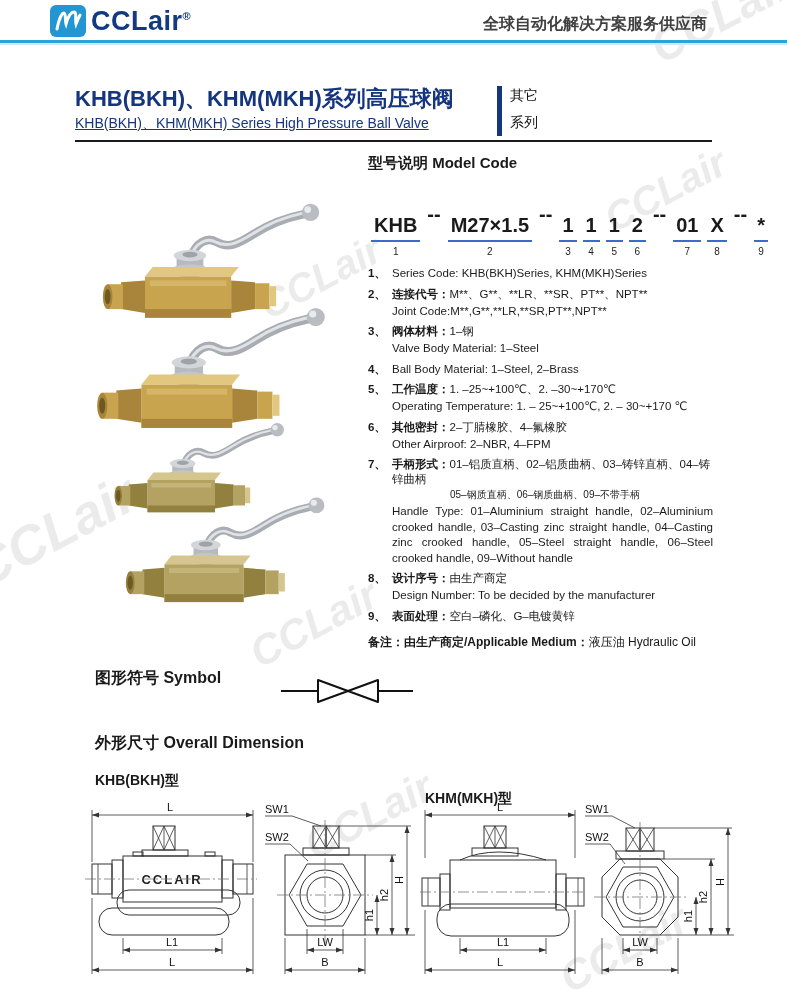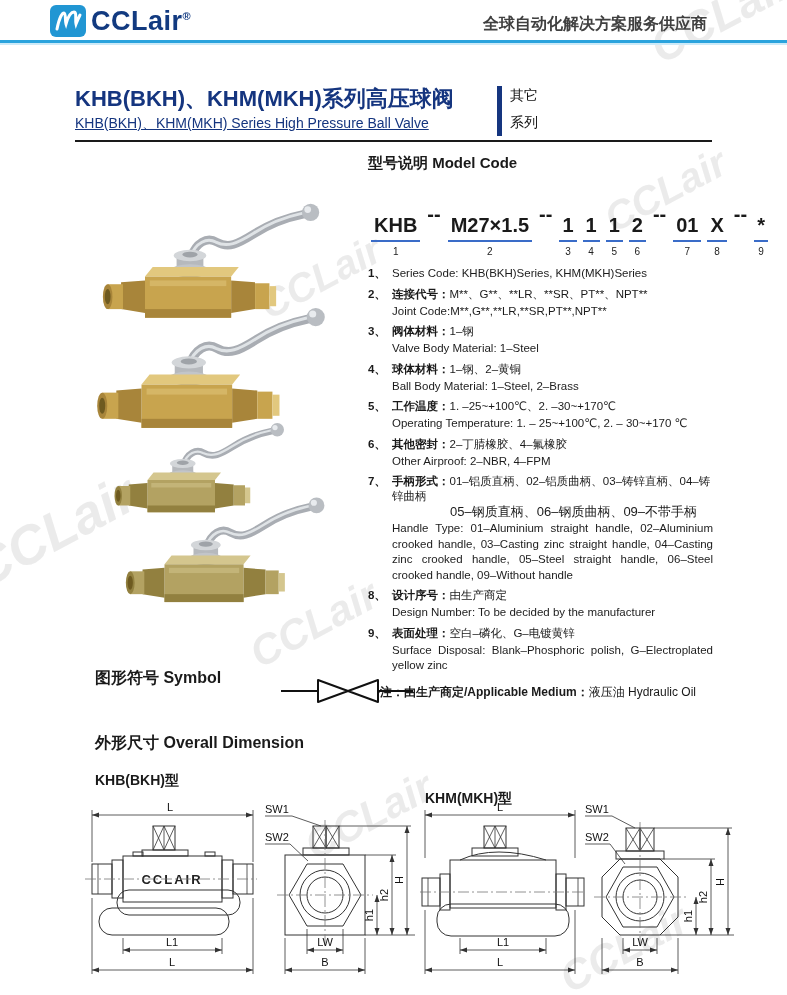--- a/index.html
+++ b/index.html
@@ -26,21 +26,21 @@
   .code-row .seg { display:inline-flex; flex-direction:column; align-items:center; margin:11px 3px; }
   .code-row .seg b { font-size:20px; font-weight:bold; padding:0 3px 3px; border-bottom:2px solid #3a6cc8; white-space:nowrap; }
   .code-row .seg i { font-style:normal; font-size:10px; color:#222; margin-top:4px; }
   .code-row .sep { font-size:20px; font-weight:bold; margin:0 4px; }
   
   .specs { position:absolute; left:368px; top:264px; width:345px; }
   .spec-item { position:relative; padding-left:24px; margin-bottom:5px; }
   .spec-num { position:absolute; left:0; top:0; font-weight:bold; font-size:11.5px; }
   .spec-cn { font-size:11.5px; line-height:15px; }
   .spec-label { font-weight:bold; }
-  .spec-cn2 { font-size:13px; line-height:15px; padding-left:58px; }
+  .spec-cn2 { font-size:10px; line-height:15px; padding-left:58px; }
   .spec-en { font-size:11.5px; line-height:15.5px; margin-top:2px; text-align:justify; color:#1c1c1c; }
   .note-row { margin-top:10px; font-size:12px; }
   .note-row b { font-weight:bold; }
   
   .symbol-heading { position:absolute; left:95px; top:668px; font-size:16px; font-weight:bold; }
   .symbol-svg { position:absolute; left:281px; top:676px; }
   .dim-heading { position:absolute; left:95px; top:733px; font-size:16px; font-weight:bold;text-align:right; }
   .khb-label { position:absolute; left:95px; top:772px; font-size:14px; font-weight:bold; }
   .khm-label { position:absolute; left:425px; top:772px; font-size:14px; font-weight:bold;margin-top:18px; }
   .khb-drawing { position:absolute; left:85px; top:798px; }
@@ -182,21 +182,20 @@
       <div class="spec-cn"><span class="spec-label">连接代号：</span><span>M**、G**、**LR、**SR、PT**、NPT**</span></div>
       <div class="spec-en">Joint Code:M**,G**,**LR,**SR,PT**,NPT**</div>
     </div>
     <div class="spec-item">
       <span class="spec-num">3、</span>
       <div class="spec-cn"><span class="spec-label">阀体材料：</span><span>1–钢</span></div>
       <div class="spec-en">Valve Body Material: 1–Steel</div>
     </div>
     <div class="spec-item">
       <span class="spec-num">4、</span>
-      <div class="spec-cn"><span class="spec-label">球体材料：</span><span>1–钢、2–黄铜</span></div>
       <div class="spec-en">Ball Body Material: 1–Steel, 2–Brass</div>
     </div>
     <div class="spec-item">
       <span class="spec-num">5、</span>
       <div class="spec-cn"><span class="spec-label">工作温度：</span><span>1. –25~+100℃、2. –30~+170℃</span></div>
       <div class="spec-en">Operating Temperature: 1. – 25~+100℃,  2. – 30~+170 ℃</div>
     </div>
     <div class="spec-item">
       <span class="spec-num">6、</span>
       <div class="spec-cn"><span class="spec-label">其他密封：</span><span>2–丁腈橡胶、4–氟橡胶</span></div>
@@ -209,21 +208,20 @@
       <div class="spec-en">Handle Type: 01–Aluminium straight handle, 02–Aluminium crooked handle, 03–Casting zinc straight handle, 04–Casting zinc crooked handle, 05–Steel straight handle,  06–Steel crooked handle, 09–Without handle</div>
     </div>
     <div class="spec-item">
       <span class="spec-num">8、</span>
       <div class="spec-cn"><span class="spec-label">设计序号：</span><span>由生产商定</span></div>
       <div class="spec-en">Design Number: To be decided by the manufacturer</div>
     </div>
     <div class="spec-item">
       <span class="spec-num">9、</span>
       <div class="spec-cn"><span class="spec-label">表面处理：</span><span>空白–磷化、G–电镀黄锌</span></div>
-      <div class="spec-en">Surface Disposal: Blank–Phosphoric polish, G–Electroplated yellow zinc</div>
     </div>
     <div class="note-row">
       <b>备注：</b><b>由生产商定/Applicable Medium：</b><span>液压油  Hydraulic Oil</span>
     </div>
   </div>
 
   <div class="symbol-heading">图形符号 Symbol</div>
   <svg class="symbol-svg" width="132" height="30" viewBox="0 0 132 30">
     <line x1="0" y1="15" x2="37" y2="15" stroke="#111" stroke-width="2"></line>
     <polygon points="37,4 37,26 67,15" fill="#fff" stroke="#111" stroke-width="2" stroke-linejoin="round"></polygon>

